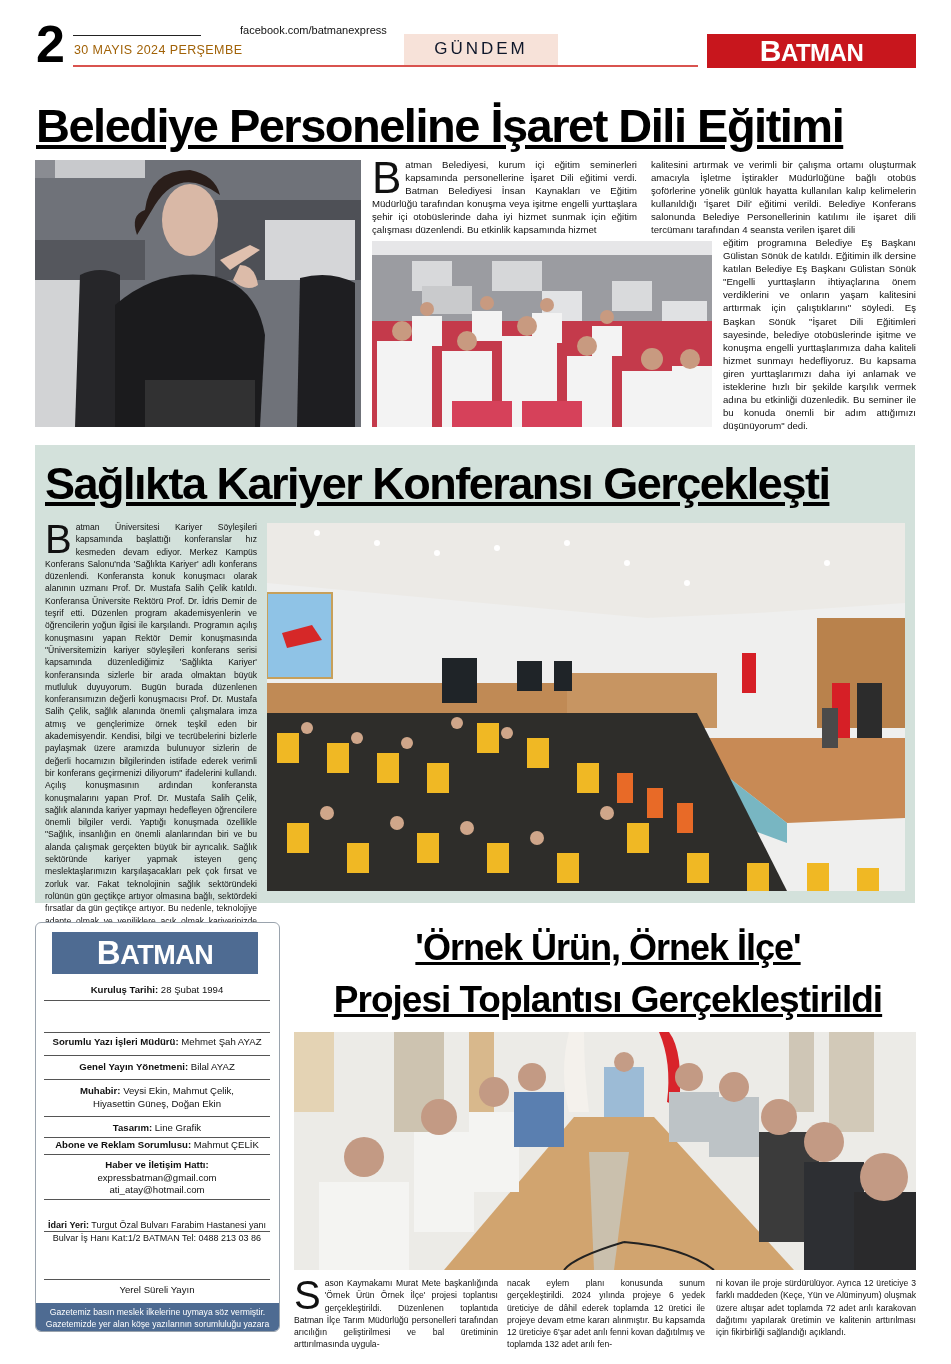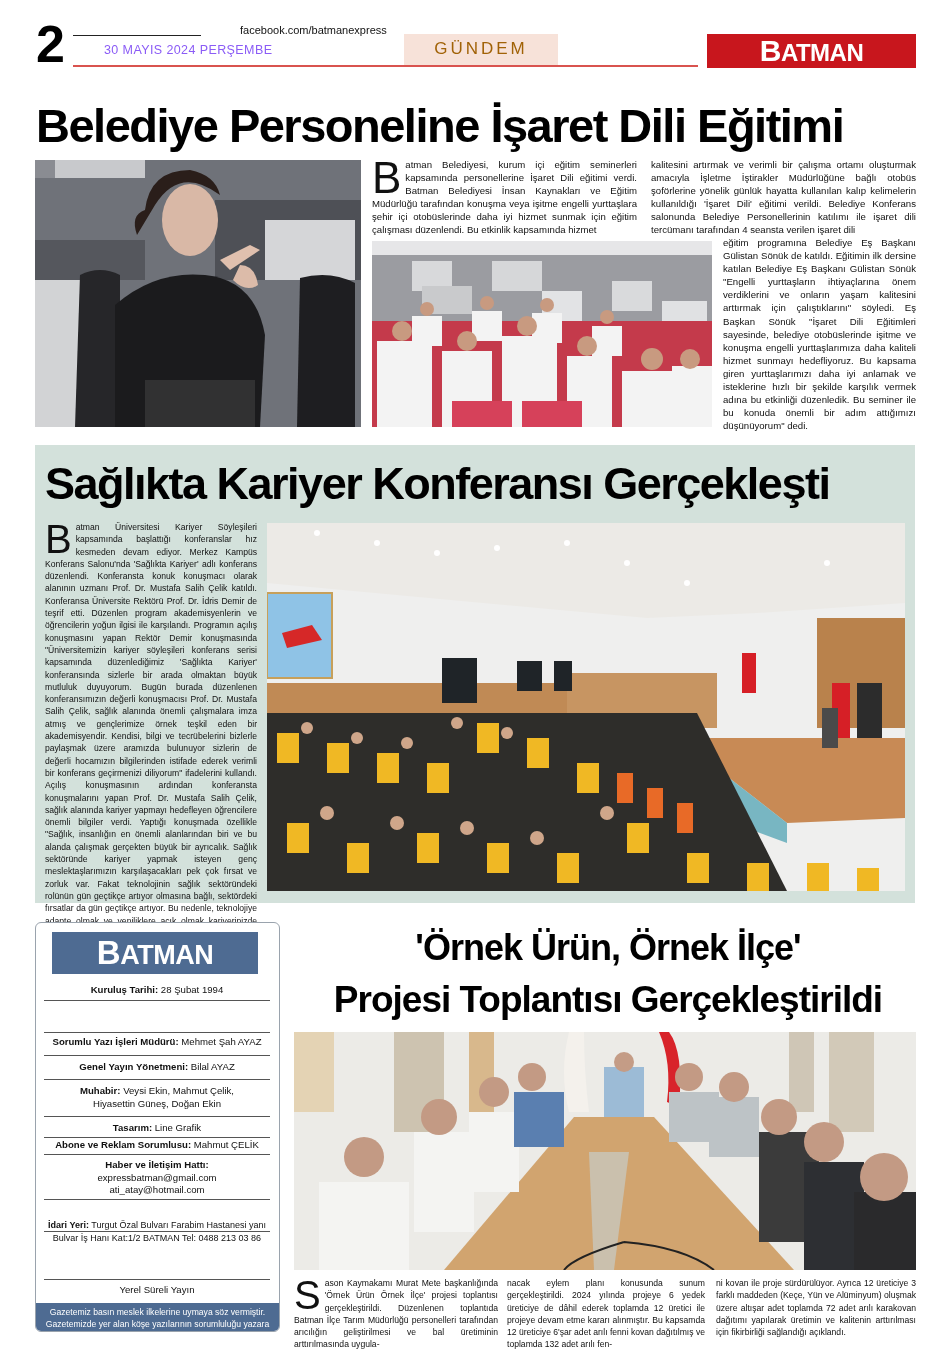--- a/index.html
+++ b/index.html
@@ -2,28 +2,28 @@
 <html><head>
 <meta charset="utf-8">
 <style>
   html,body{margin:0;padding:0;background:#fff;}
   body{width:951px;height:1364px;position:relative;overflow:hidden;font-family:"Liberation Sans",sans-serif;color:#111;}
   .abs{position:absolute;}
   
   .page-num{left:36px;top:18px;font:bold 52px/52px "Liberation Sans",sans-serif;color:#000;}
   .hdr-rule-top{left:73px;top:35px;width:128px;height:1px;background:#222;}
   .fb{left:204px;top:24px;font-size:11px;color:#111;margin-left:36px;}
-  .date{left:104px;top:43px;font-size:12.5px;letter-spacing:0.4px;color:#8b5cf6;}
+  .date{left:74px;top:43px;font-size:12.5px;letter-spacing:0.4px;color:#a16207;}
   .hdr-red{left:73px;top:65px;width:625px;height:2px;background:#d9534f;}
   .section-box{left:404px;top:34px;width:154px;height:31px;background:#f7e2d9;}
-  .section-label{left:404px;top:39px;width:154px;text-align:center;font-size:17px;letter-spacing:3px;color:#a16207;}
+  .section-label{left:404px;top:39px;width:154px;text-align:center;font-size:17px;letter-spacing:3px;color:#0f172a;}
   .logo-red{left:707px;top:34px;width:209px;height:34px;background:#c8161d;color:#fff;font-weight:bold;font-size:24px;line-height:34px;text-align:center;letter-spacing:-0.5px;font-family:"Liberation Sans Narrow","Liberation Sans",sans-serif;}
   .logo-red .big{font-size:30px;}
   
-  .h1{font-weight:bold;color:#000;letter-spacing:-1.5px;white-space:nowrap;font-family:"Liberation Sans",sans-serif;}
+  .h1{font-weight:bold;color:#000;letter-spacing:-1.5px;white-space:nowrap;font-family:"Liberation Sans",sans-serif;text-decoration:underline;}
   
   .txt{font-size:9.6px;line-height:13.1px;text-align:justify;color:#111;}
   .txt.small{font-size:8.6px;line-height:12.3px;}
   .dropcap{float:left;font-size:44px;line-height:36px;margin:2px 4px 0 0;color:#111;}
   
   .photo{overflow:hidden;}
   
   .panel2{left:35px;top:445px;width:880px;height:458px;background:#d3e1db;}
   
   .mast{left:35px;top:922px;width:243px;height:408px;border:1px solid #9aa3ad;border-radius:6px;background:#fff;overflow:hidden;}

